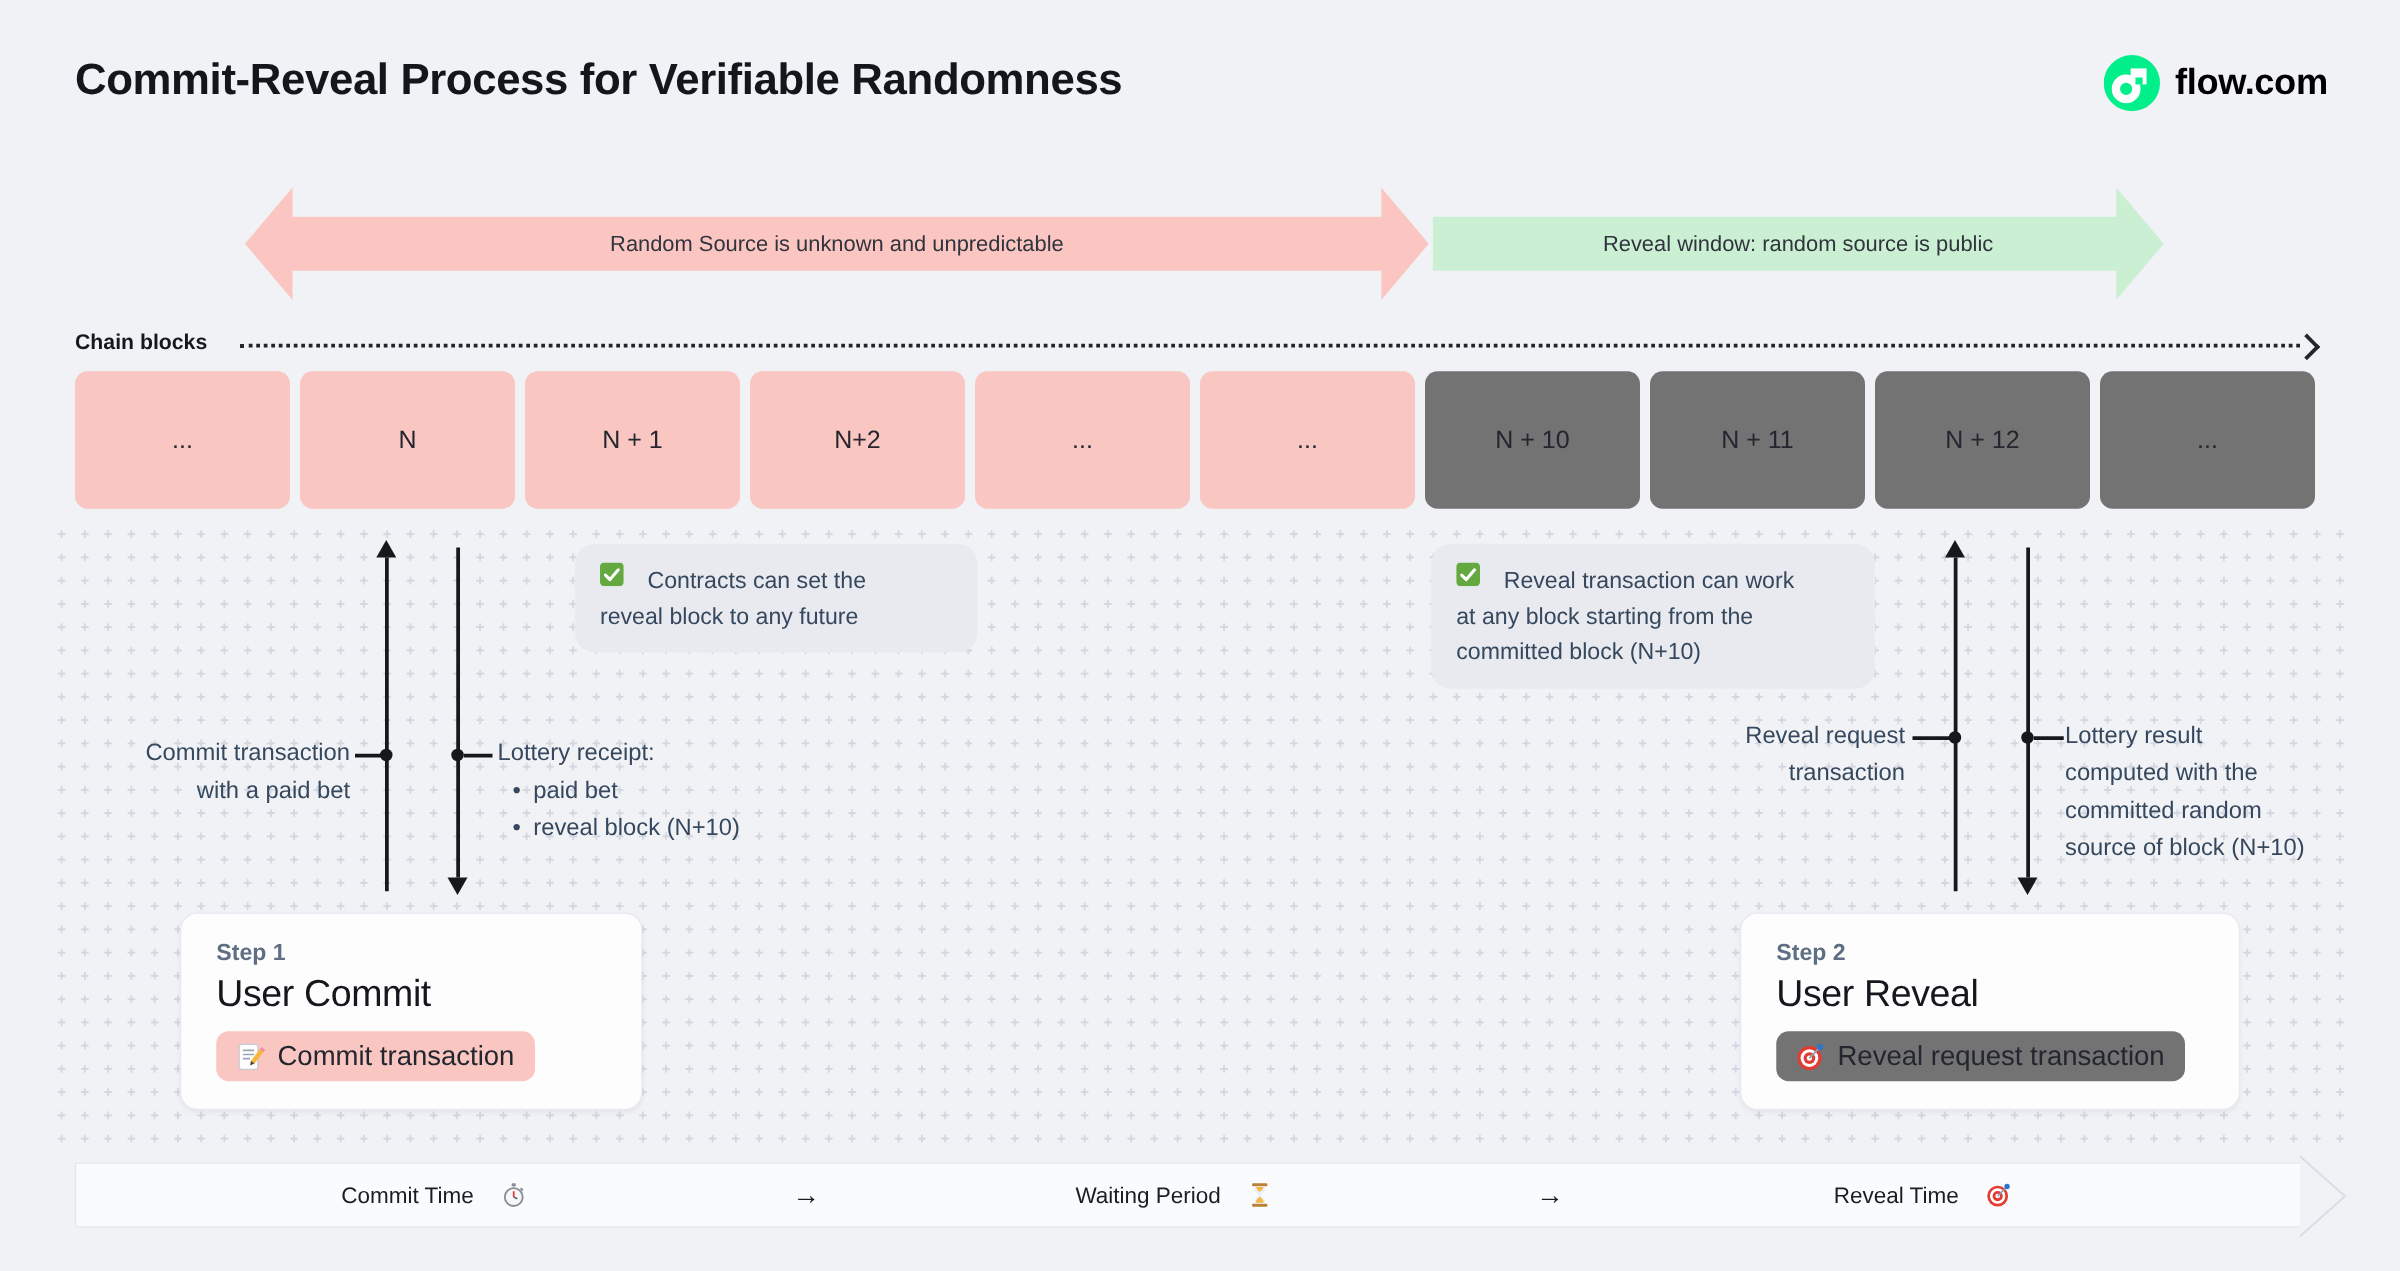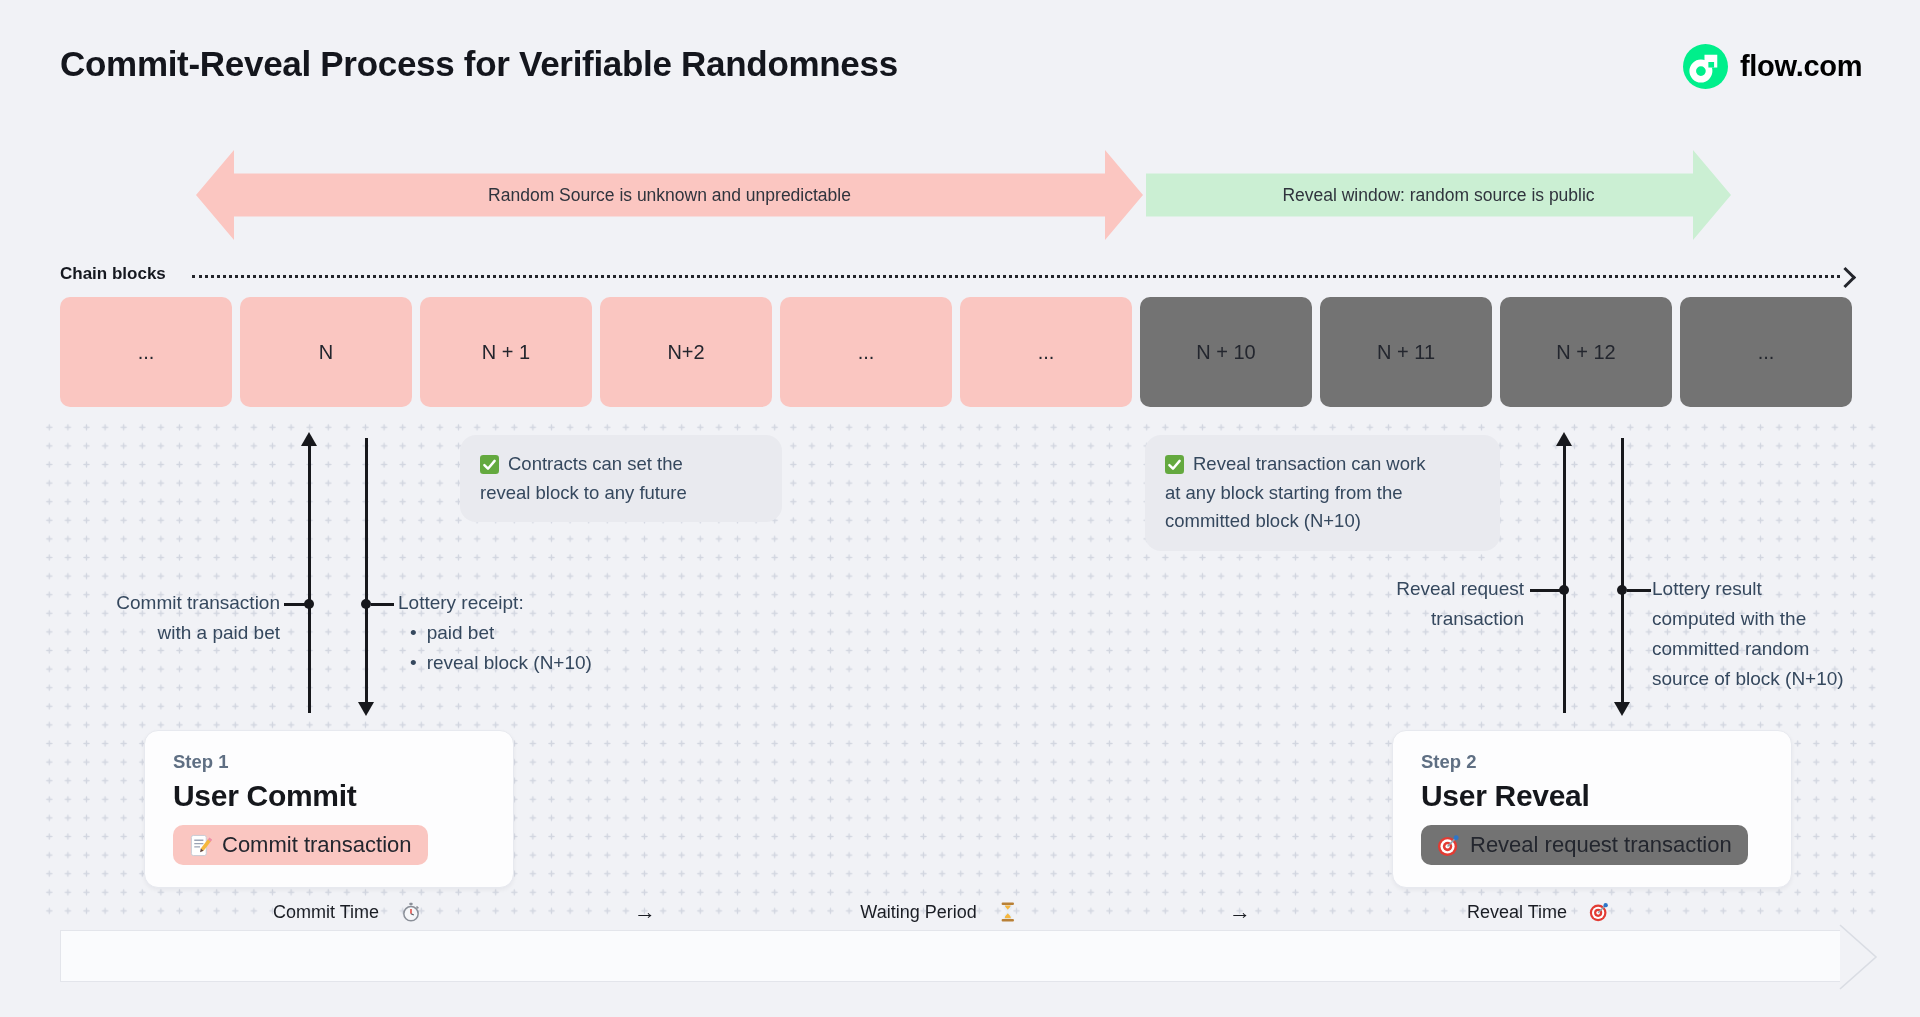--- a/index.html
+++ b/index.html
@@ -32,48 +32,48 @@
   .pink{background:#FAC6C1;}
   .green{background:#737373;}
 
   
   .dot-field{position:absolute;left:40px;top:418px;z-index:0;}
   .layer{position:absolute;inset:0;z-index:1;}
 
   
   .callout{position:absolute;background:#E9EAEF;border-radius:16px;padding:15px 20px;
            font-size:18.5px;line-height:28.5px;color:#35485E;}
-  .cl-first{display:flex;align-items:center;gap:9px;}
+  .cl-first{display:flex;align-items:flex-start;gap:19px;}
 
   
   .vline{position:absolute;width:3px;background:#17181C;}
   .head{position:absolute;width:0;height:0;border-left:8px solid transparent;border-right:8px solid transparent;}
   .head-up{border-bottom:14px solid #17181C;}
   .head-down{border-top:14px solid #17181C;}
   .ldot{position:absolute;width:10px;height:10px;border-radius:50%;background:#17181C;}
   .hline{position:absolute;height:2.5px;background:#17181C;}
 
   
   .note{position:absolute;font-size:19px;line-height:30px;color:#35485E;}
   .note-r{text-align:right;}
   .bullet-row{display:flex;gap:10px;}
   .bullet-glyph{padding-left:12px;}
 
   
   .card{position:absolute;background:#FDFDFE;border:1px solid #E7E9EF;border-radius:14px;
         box-shadow:0 2px 4px rgba(16,24,40,.05);padding:20px 28px;box-sizing:border-box;}
   .eyebrow{font-size:18.5px;font-weight:700;color:#5F6F83;}
-  .card-title{font-size:30px;font-weight:700;color:#15171C;margin-top:6px;letter-spacing:-0.3px;}
+  .card-title{font-size:30px;font-weight:400;color:#15171C;margin-top:6px;letter-spacing:-0.3px;}
   .pill{display:inline-flex;align-items:center;gap:10px;border-radius:10px;padding:7px 16px;
         font-size:22px;color:#23262E;margin-top:12px;}
 
   
   .tl-bar{position:absolute;left:60px;top:930px;width:1785px;height:52px;background:#FAFBFD;
           border:1px solid #E3E5EB;box-sizing:border-box;}
-  .tl-item{position:absolute;top:886px;height:52px;display:flex;align-items:center;gap:22px;
+  .tl-item{position:absolute;top:930px;height:52px;display:flex;align-items:center;gap:22px;
            transform:translateX(-50%);font-size:18px;font-weight:500;color:#1A1D24;z-index:2;}
   .tl-arrow{font-size:22px;font-weight:500;color:#1A1D24;}
   .icon{display:inline-flex;align-items:center;}
 </style>
 </head>
 <body>
 
 <div id="stage">
 
   <div class="title">Commit-Reveal Process for Verifiable Randomness</div>

